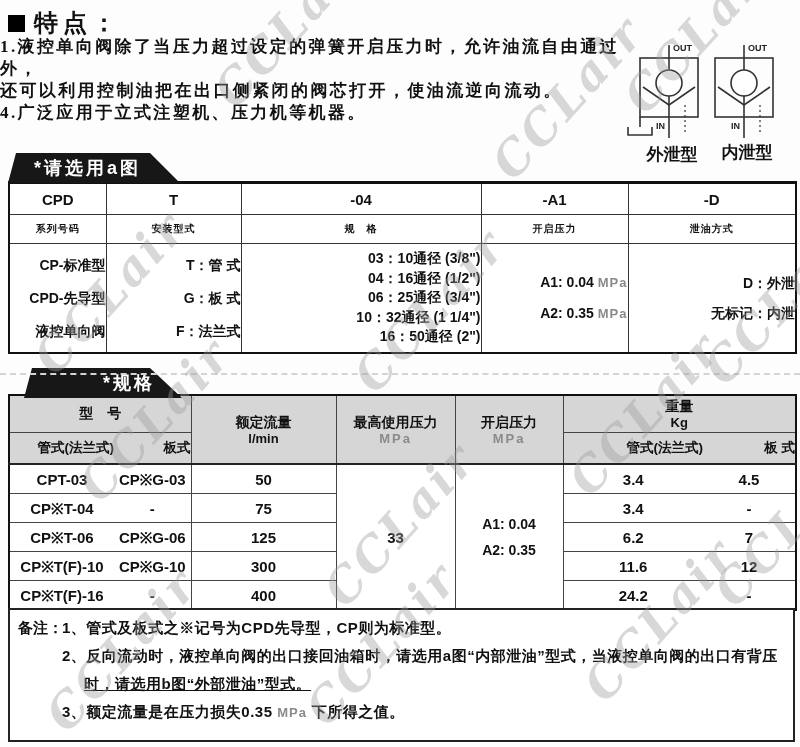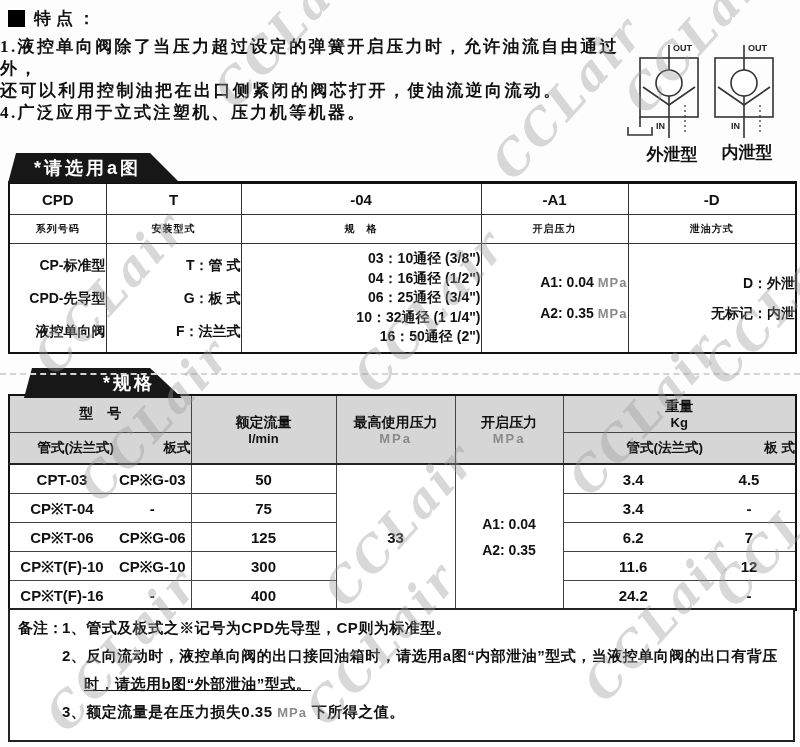--- a/index.html
+++ b/index.html
@@ -8,21 +8,21 @@
   .abs{position:absolute;}
 
   
   .wm-layer{position:absolute;inset:0;z-index:50;pointer-events:none;}
   .wm{position:absolute;font-family:"DejaVu Serif",serif;font-style:italic;font-weight:bold;
       font-size:47px;letter-spacing:3px;color:#9a9a9a;opacity:.38;transform:rotate(-48deg);
       white-space:nowrap;}
 
   
   .feat-head{left:8px;top:7px;display:flex;align-items:center;gap:9px;
-             font-family:"Liberation Serif",serif;font-size:17px;font-weight:bold;letter-spacing:5px;}
+             font-family:"Liberation Serif",serif;font-size:24px;font-weight:bold;letter-spacing:5px;}
   .sq{width:17px;height:17px;background:#000;display:inline-block;}
   .feat-lines{left:0;top:36px;width:640px;font-family:"Liberation Serif",serif;
               font-size:17px;font-weight:600;letter-spacing:2.4px;line-height:22px;}
 
   
   .diag{left:618px;top:25px;z-index:2;}
   .diag-label{font-size:17px;font-weight:bold;text-align:center;z-index:2;}
 
   
   .banner{background:#171717;color:#fff;z-index:5;font-size:18px;font-weight:bold;

